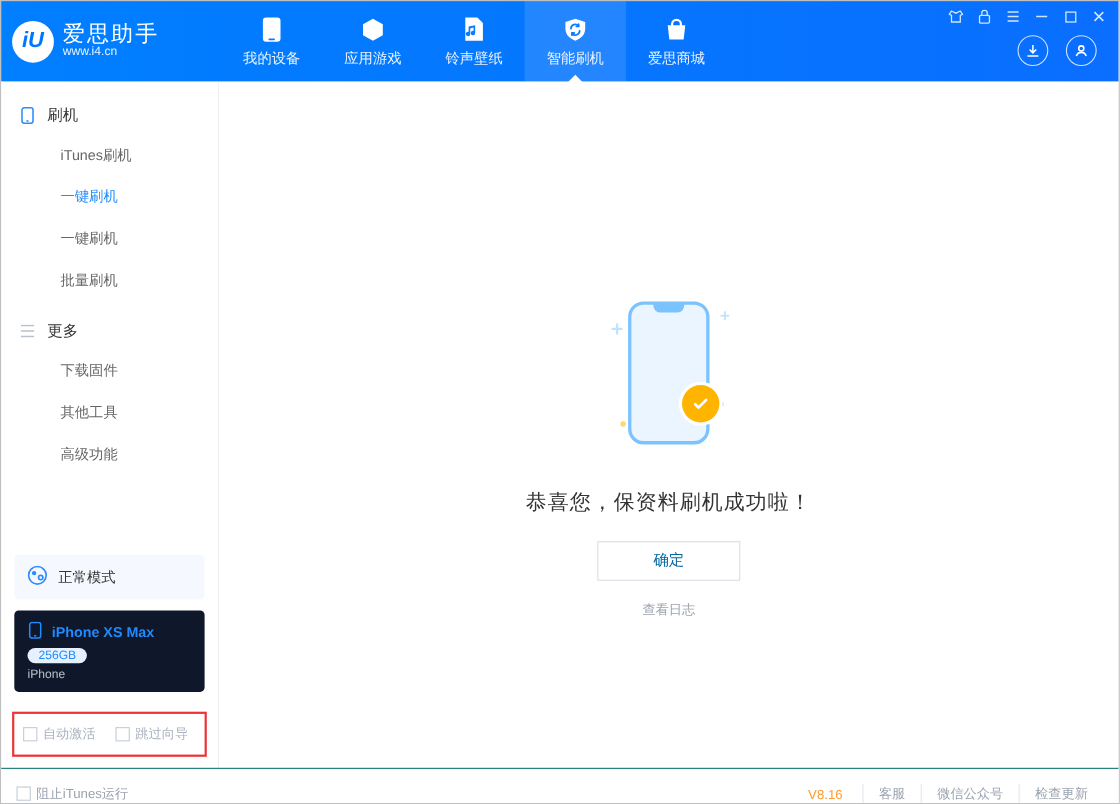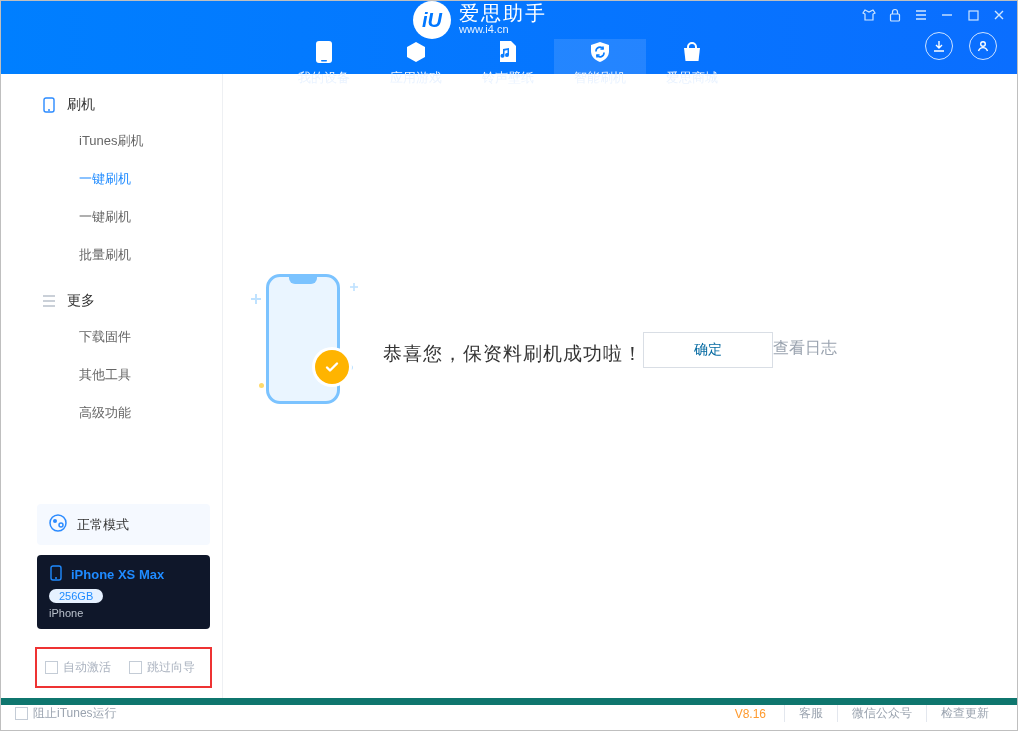--- a/index.html
+++ b/index.html
@@ -14,21 +14,20 @@
 }
 
 .header {
   height: 73px;
   background: linear-gradient(to right, #007fff, #0a6eff);
   display: flex;
   align-items: center;
   color: #fff;
   padding: 0 12px 0 10px;
   position: relative;
-  flex-direction: column;
 }
 .logo-block { display: flex; align-items: center; gap: 8px; margin-right: 20px; min-width: 170px; }
 .logo-circle {
   width: 38px; height: 38px; border-radius: 50%;
   background: #fff; display: flex; align-items: center; justify-content: center;
   color: #0077ff; font-weight: bold; font-size: 20px; font-style: italic;
 }
 .logo-text .t1 { font-size: 20px; font-weight: 500; letter-spacing: 2px; line-height: 1; }
 .logo-text .t2 { font-size: 11px; opacity: .9; line-height: 1.2; }
 .nav { display: flex; align-items: stretch; height: 100%; }
@@ -46,21 +45,21 @@
 .header-right {
   position: absolute; top: 6px; right: 10px; display: flex; gap: 10px; align-items:center;
 }
 .win-ctrl { width: 16px; height: 16px; display:flex; align-items:center; justify-content:center; color: #cfe6ff; font-size:12px; cursor:pointer; }
 .header-rb {
   position:absolute; bottom:14px; right:20px; display:flex; gap:16px; align-items:center;
 }
 .circ-btn { width:28px; height:28px; border-radius:50%; border:1.5px solid rgba(255,255,255,.8); display:flex; align-items:center; justify-content:center; color:#fff; cursor:pointer; }
 
 .body { display: flex; height: calc(100% - 73px - 32px); }
-.sidebar { width: 198px; border-right: 1px solid #eef0f3; display:flex; flex-direction:column;margin-left:24px; }
+.sidebar { width: 198px; border-right: 1px solid #eef0f3; display:flex; flex-direction:column; }
 .side-scroll { flex:1; padding-top: 14px; }
 .side-head {
   display: flex; align-items: center; gap: 10px; padding: 8px 16px;
   color: #333; font-size: 14px; font-weight: 500;
 }
 .side-head .sicon { width: 16px; height: 16px; display:flex; align-items:center; justify-content:center; color:#2b8bff; }
 .side-sub {
   padding: 10px 16px 10px 54px; font-size: 13px; color: #666; cursor: pointer;
 }
 .side-sub.active { color: #1f8bff; }
@@ -75,21 +74,21 @@
 .side-phone-card .badge { display:inline-block; background:#e6f1ff; color:#1f8bff; border-radius:10px; padding:1px 10px; font-size:11px; margin-top:5px; }
 .side-phone-card .ptype { color:#b9c1cc; font-size:11px; margin-top:3px; }
 .side-bottom-opts {
   border:2px solid #e33; margin:6px 10px 10px; padding:10px 8px; display:flex; align-items:center; gap:18px;
   font-size:12px; color:#aab2bf;
 }
 .cb { width:13px; height:13px; border:1px solid #c4ccd6; display:inline-block; vertical-align:middle; margin-right:5px; background:#fff;}
 
 .main { flex:1; position:relative; }
 .center-box {
-  position:absolute; top:190px; left:0; right:0; display:flex; flex-direction:row; align-items:center;
+  position:absolute; top:190px; left:0; right:0; display:flex; flex-direction:column; align-items:center;
 }
 .phone-ill {
   position:relative; width:160px; height:150px; display:flex; align-items:center; justify-content:center;
   --blue:#7bc3ff;
 }
 .phone-body {
   width:74px; height:130px; border-radius:14px; border:3px solid #7bc3ff; background:#eaf5ff;
   display:flex; align-items:flex-start; justify-content:center; position:relative;
 }
 .phone-notch { width:28px; height:8px; background:#7bc3ff; border-radius:0 0 6px 6px; margin-top:-1px; }
@@ -100,24 +99,24 @@
 .spark { position:absolute; width:10px; height:10px; }
 .spark::before, .spark::after{content:""; position:absolute; background:#bfe2ff;}
 .spark::before{left:4px; top:0; width:2px; height:10px;}
 .spark::after{top:4px; left:0; width:10px; height:2px;}
 .dot { position:absolute; width:5px; height:5px; border-radius:50%; background:#ffda6b; }
 .success-title { font-size:19px; color:#333; margin-top:30px; letter-spacing:1px; }
 .ok-btn {
   margin-top:22px; width:130px; height:36px; border:1px solid #d9dee5; background:#fff; color:#0369a1;
   font-size:14px; display:flex; align-items:center; justify-content:center; cursor:pointer;
 }
-.view-log { margin-top:18px; font-size:16px; color:#9aa3af; cursor:pointer; }
+.view-log { margin-top:18px; font-size:12px; color:#9aa3af; cursor:pointer; }
 
 .footer {
-  height:32px; border-top:7px solid #0f766e; display:flex; align-items:flex-start;
+  height:32px; border-top:1px solid #0f766e; display:flex; align-items:flex-end;
   padding:0 14px; font-size:12px; color:#9aa3af;
   position:absolute; bottom:0; left:0; right:0; background:#fff;
 }
 .footer .left { display:flex; align-items:center; gap:6px; }
 .footer .right { margin-left:auto; display:flex; align-items:center; gap:0; }
 .footer .ver { color:#ff9a2e; margin-right:18px; }
 .footer .flink { color:#9aa3af; padding:0 14px; border-left:1px solid #e3e7ee; cursor:pointer;}
 .footer .flink:first-of-type { border-left:1px solid #e3e7ee; }
 </style>
 </head>

